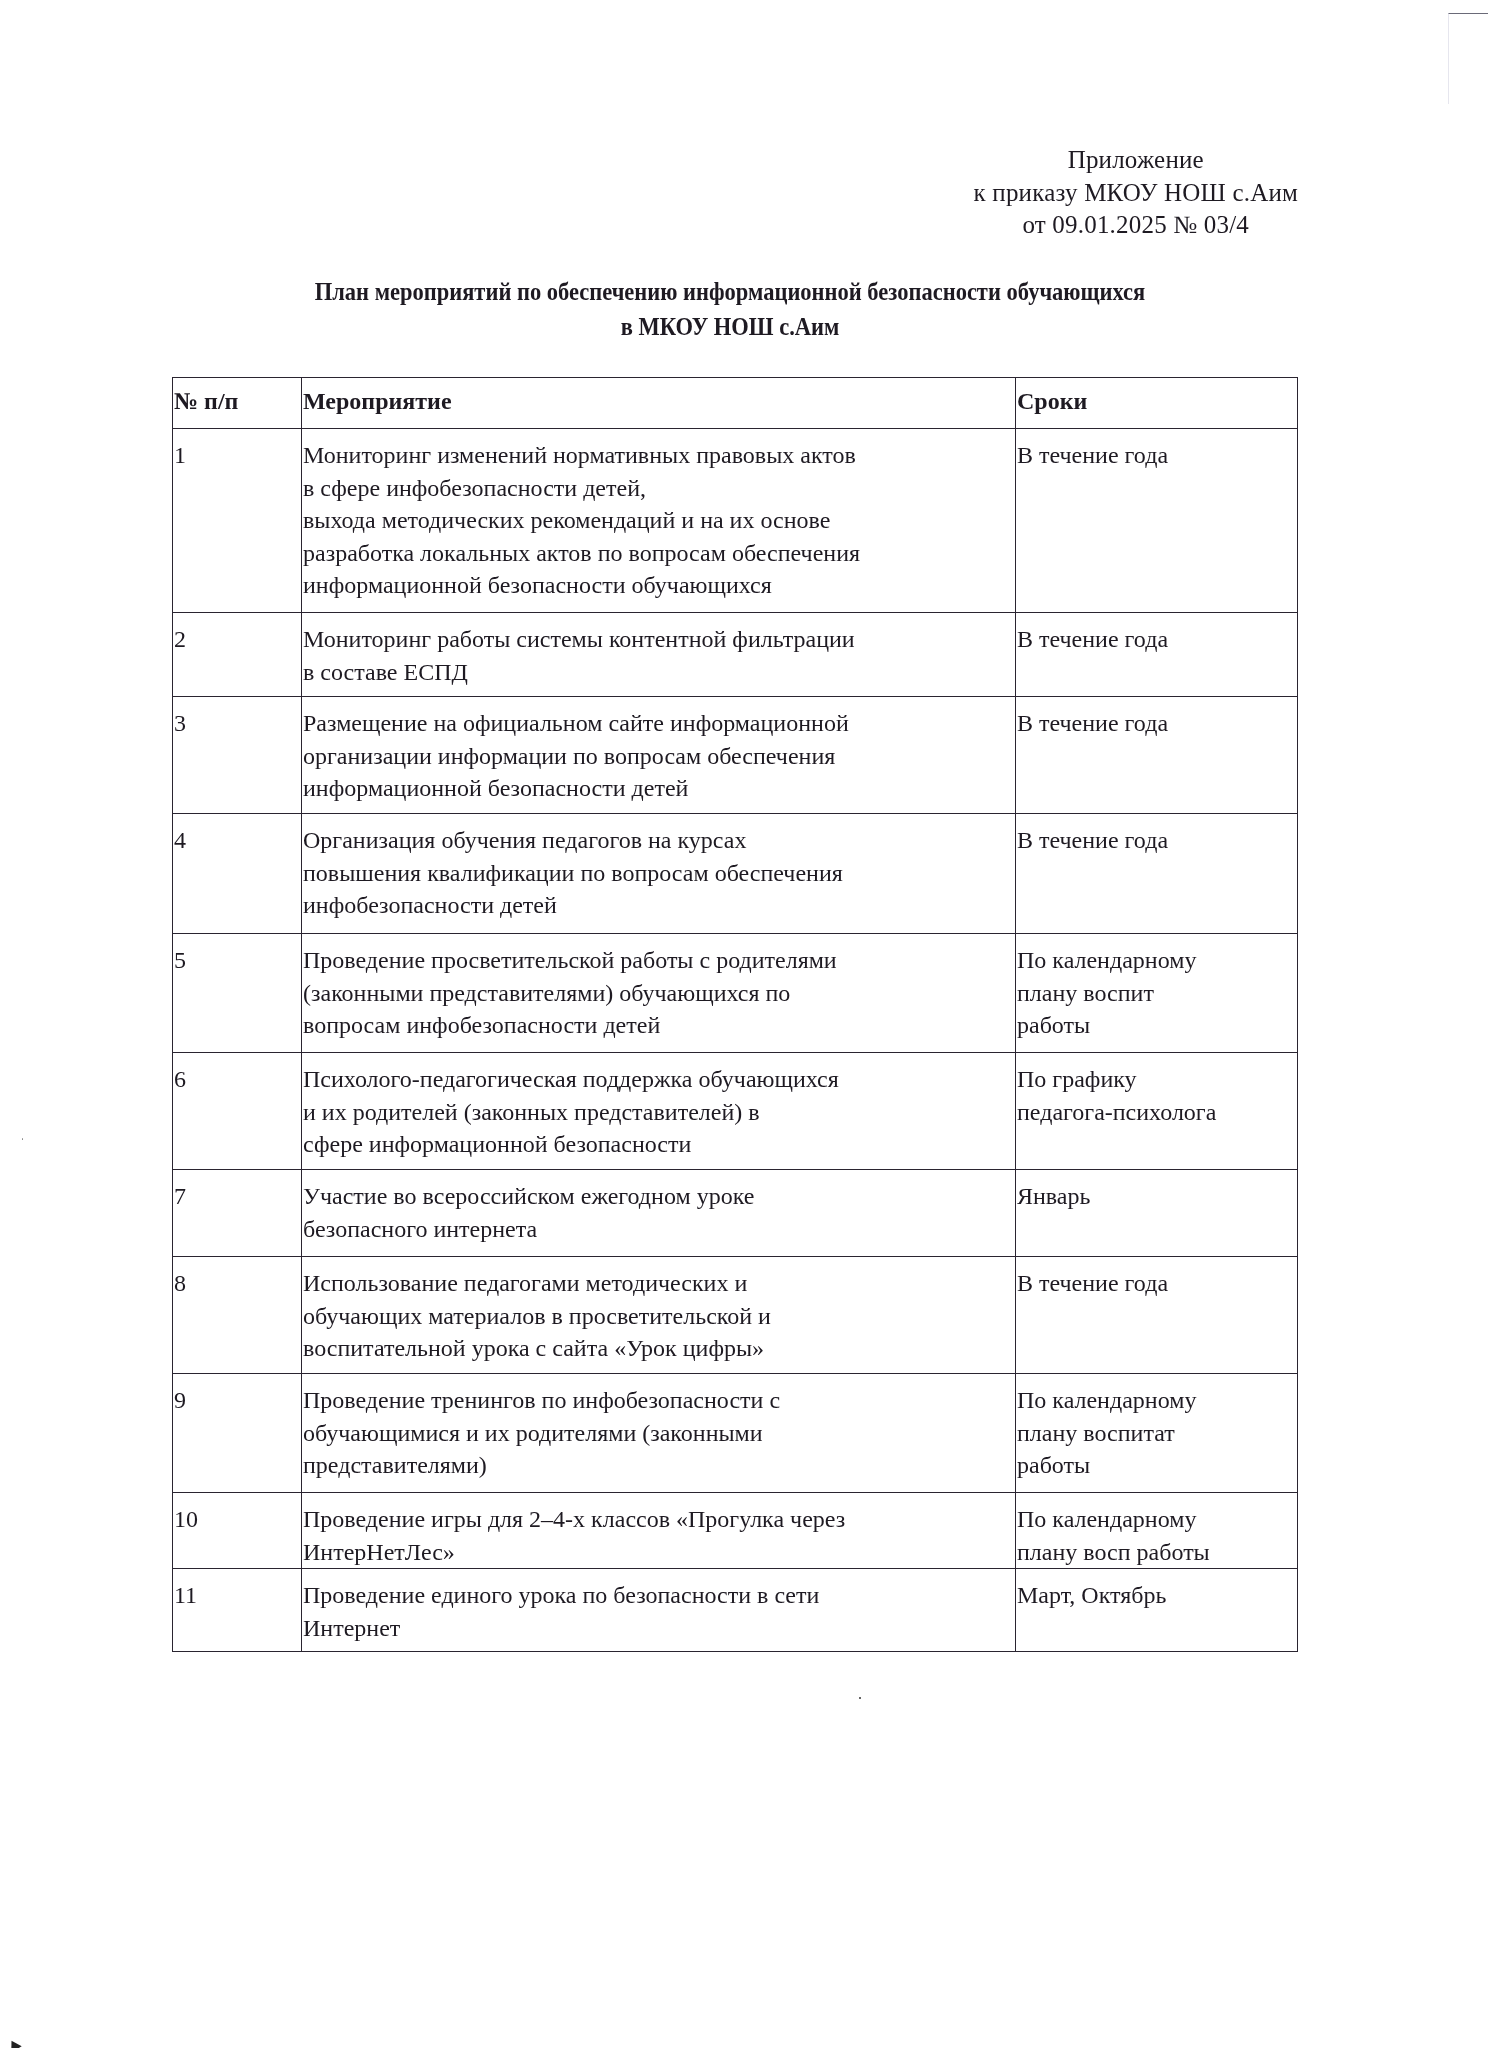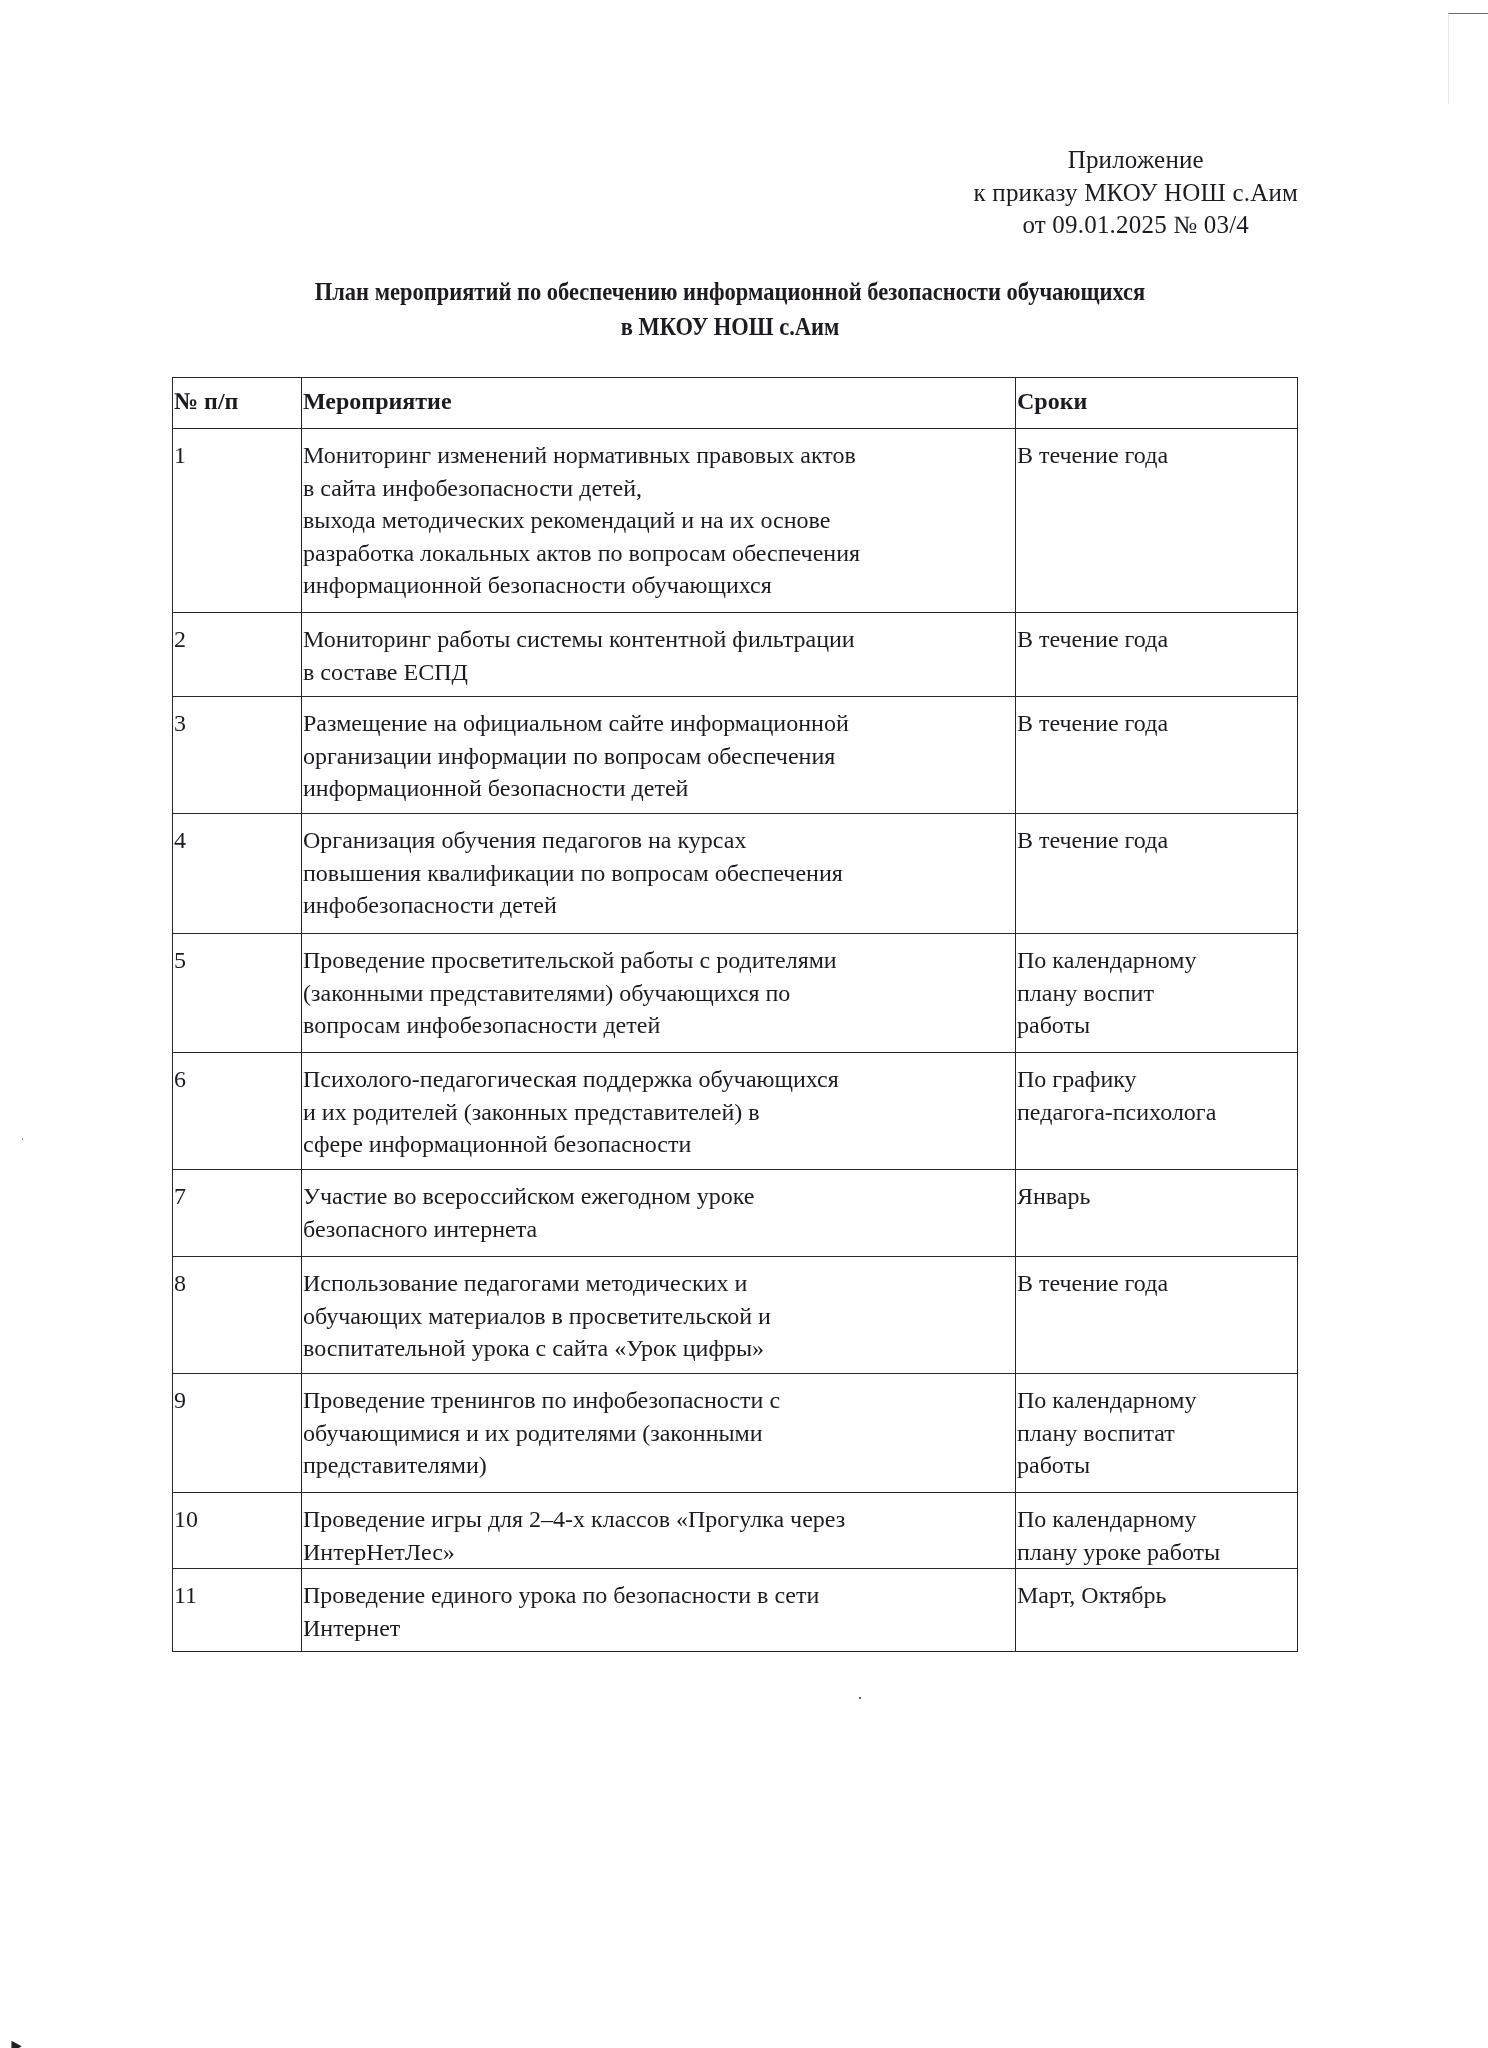--- a/index.html
+++ b/index.html
@@ -73,21 +73,21 @@
       <th>№ п/п</th>
       <th>Мероприятие</th>
       <th>Сроки</th>
     </tr>
   </thead>
   <tbody id="rows">
       <tr style="height: 184px;">
     <td>1</td>
     <td>
           <div>Мониторинг изменений нормативных правовых актов</div>
-          <div>в сайта инфобезопасности детей,</div>
+          <div>в сфере инфобезопасности детей,</div>
           <div>выхода методических рекомендаций и на их основе</div>
           <div>разработка локальных актов по вопросам обеспечения</div>
           <div>информационной безопасности обучающихся</div>
         </td>
     <td>
           <div>В течение года</div>
         </td>
   </tr>
       <tr style="height: 84px;">
     <td>2</td>
@@ -181,21 +181,21 @@
         </td>
   </tr>
       <tr style="height: 65px;">
     <td>10</td>
     <td>
           <div>Проведение игры для 2–4-х классов «Прогулка через</div>
           <div>ИнтерНетЛес»</div>
         </td>
     <td>
           <div>По календарному</div>
-          <div>плану уроке работы</div>
+          <div>плану восп работы</div>
         </td>
   </tr>
       <tr style="height: 83px;">
     <td>11</td>
     <td>
           <div>Проведение единого урока по безопасности в сети</div>
           <div>Интернет</div>
         </td>
     <td>
           <div>Март, Октябрь</div>

